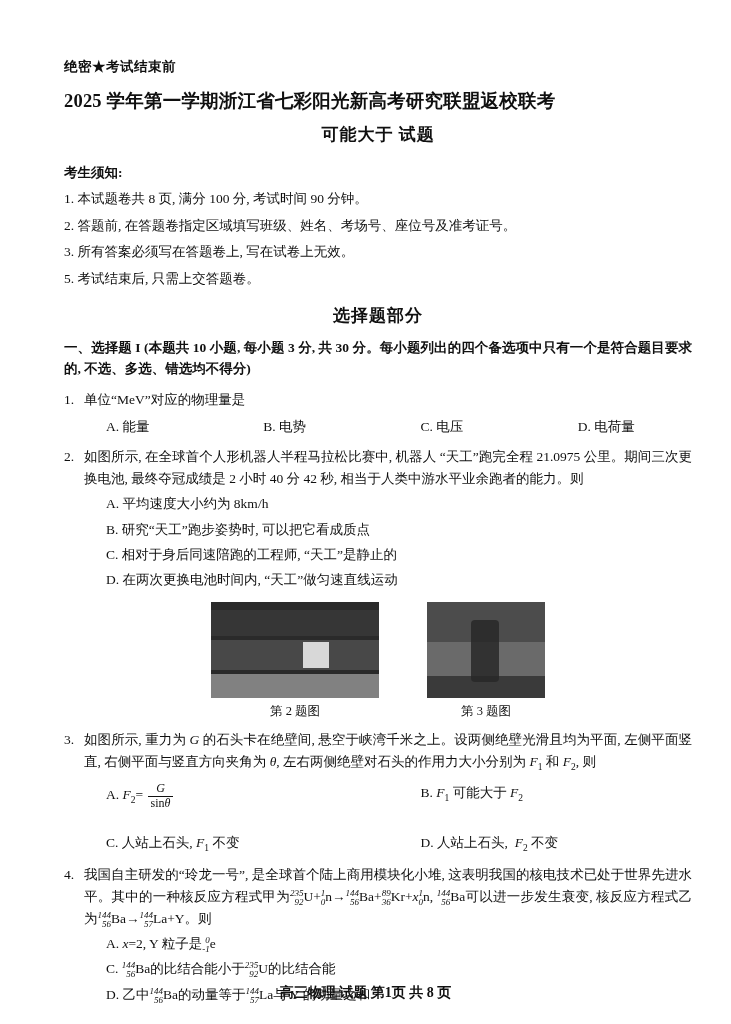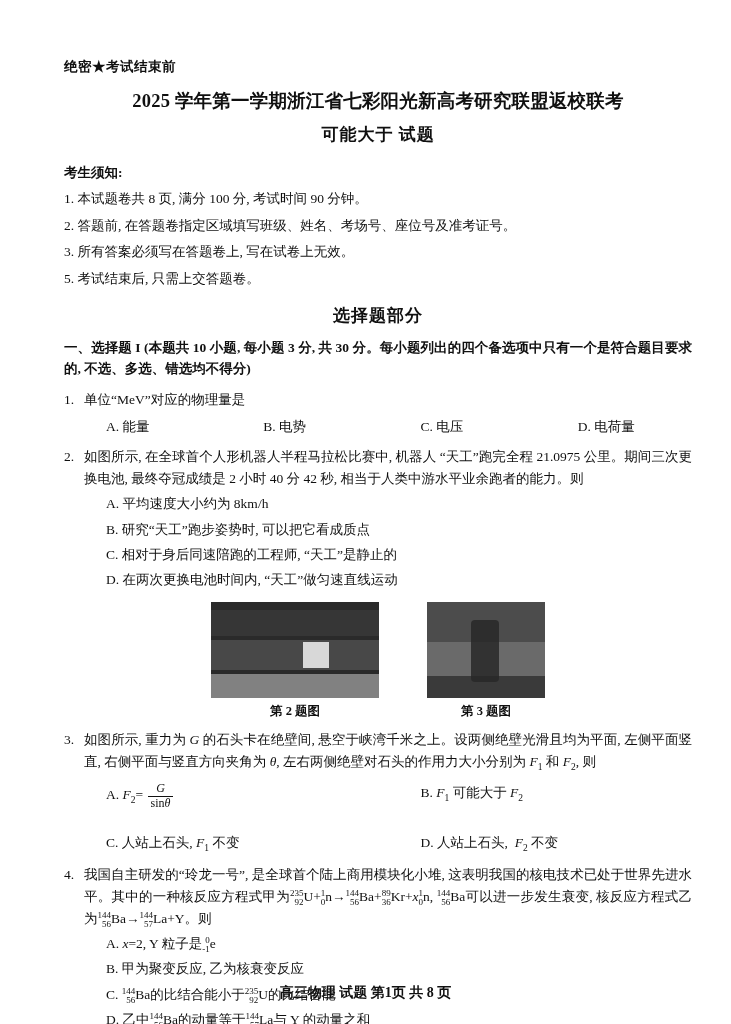--- a/index.html
+++ b/index.html
@@ -23,21 +23,20 @@
     top: 58px;
     width: 628px;
   }
   .secret {
     font-size: 13.5px;
     font-weight: bold;
     letter-spacing: 0.5px;
     margin-bottom: 12px;
   }
   .title-main {
-    text-align: center;
     font-size: 18.5px;
     font-weight: bold;
     letter-spacing: 0.2px;
     margin-top: 10px;
   }
   .title-sub {
     text-align: center;
     font-size: 17px;
     font-weight: bold;
     margin-top: 10px;
@@ -99,21 +98,20 @@
     gap: 43px;
   }
   .figs {
     display: flex;
     justify-content: center;
     gap: 48px;
     margin-top: 12px;
   }
   .fig-box {
     text-align: center;
-    font-weight: bold;
   }
   .fig-img {
     background: #2a2a2a;
     position: relative;
     overflow: hidden;
   }
   .fig-img.a { width: 168px; height: 96px; }
   .fig-img.b { width: 118px; height: 96px; }
   .fig-img .band {
     position: absolute;
@@ -155,20 +153,21 @@
   .frac .den { display: block; padding: 0 3px; }
   sub { font-size: 9.5px; }
   sup { font-size: 9.5px; }
   .nuc {
     display: inline-block;
     vertical-align: middle;
     font-size: 12px;
     line-height: 1.0;
     text-align: right;
     margin-right: 0px;
+    font-style: italic;
   }
   .nuc sup, .nuc sub { display: block; font-size: 9px; }
   .footer {
     position: absolute;
     left: 0;
     right: 0;
     bottom: 22px;
     text-align: center;
     font-size: 14px;
     font-weight: bold;
@@ -254,21 +253,20 @@
           <div>D. 人站上石头, &nbsp;<i>F</i><sub>2</sub> 不变</div>
         </div>
       </div>
     </div>
 
     <div class="q">
       <div class="q-num">4.</div>
       <div class="q-body opt-stack">
         <div>我国自主研发的“玲龙一号”, 是全球首个陆上商用模块化小堆, 这表明我国的核电技术已处于世界先进水平。其中的一种核反应方程式甲为<span class="nuc"><sup>235</sup><sub>92</sub></span>U+<span class="nuc"><sup>1</sup><sub>0</sub></span>n→<span class="nuc"><sup>144</sup><sub>56</sub></span>Ba+<span class="nuc"><sup>89</sup><sub>36</sub></span>Kr+<i>x</i><span class="nuc"><sup>1</sup><sub>0</sub></span>n, <span class="nuc"><sup>144</sup><sub>56</sub></span>Ba可以进一步发生衰变, 核反应方程式乙为<span class="nuc"><sup>144</sup><sub>56</sub></span>Ba→<span class="nuc"><sup>144</sup><sub>57</sub></span>La+Y。则</div>
         <div class="opt-line indent">A. <i>x</i>=2, Y 粒子是<span class="nuc"><sup>0</sup><sub>-1</sub></span>e</div>
-        <div class="opt-line indent">B. 甲为聚变反应, 乙为核衰变反应</div>
         <div class="opt-line indent">C. <span class="nuc"><sup>144</sup><sub>56</sub></span>Ba的比结合能小于<span class="nuc"><sup>235</sup><sub>92</sub></span>U的比结合能</div>
         <div class="opt-line indent">D. 乙中<span class="nuc"><sup>144</sup><sub>56</sub></span>Ba的动量等于<span class="nuc"><sup>144</sup><sub>57</sub></span>La与 Y 的动量之和</div>
       </div>
     </div>
 
   </div>
 
   <div class="footer">高三物理  试题 第1页  共 8 页</div>
 </div>
 

